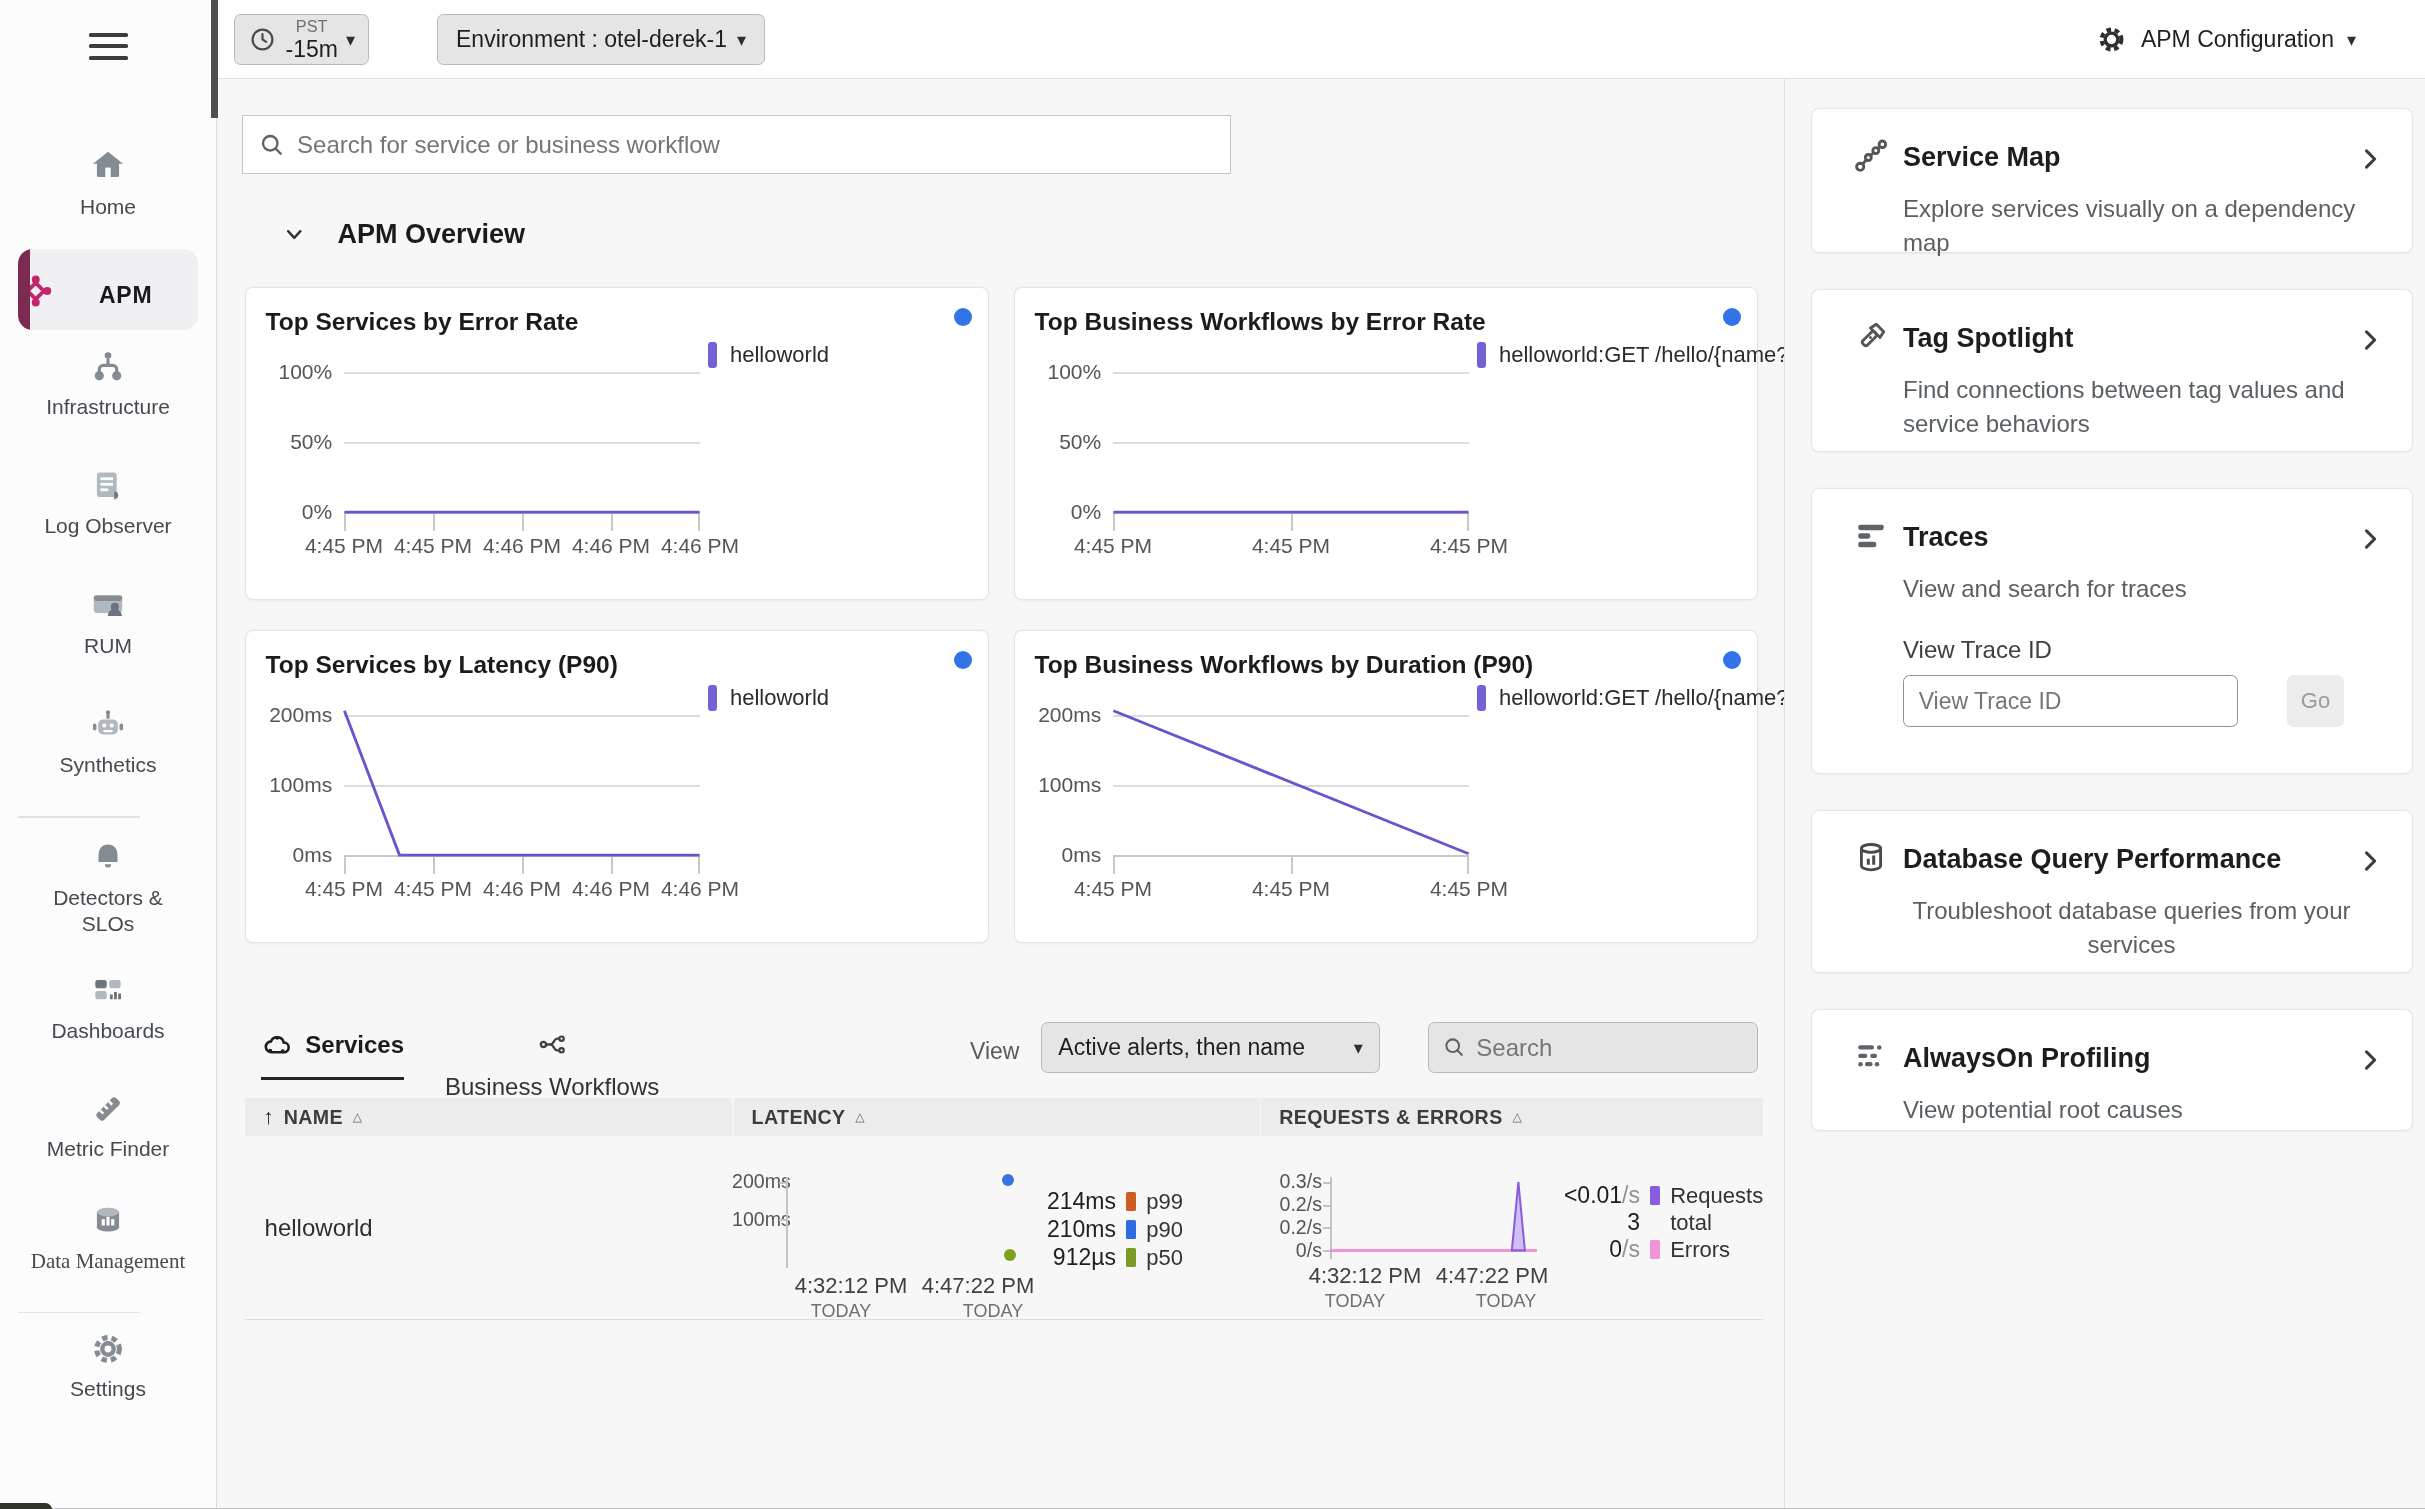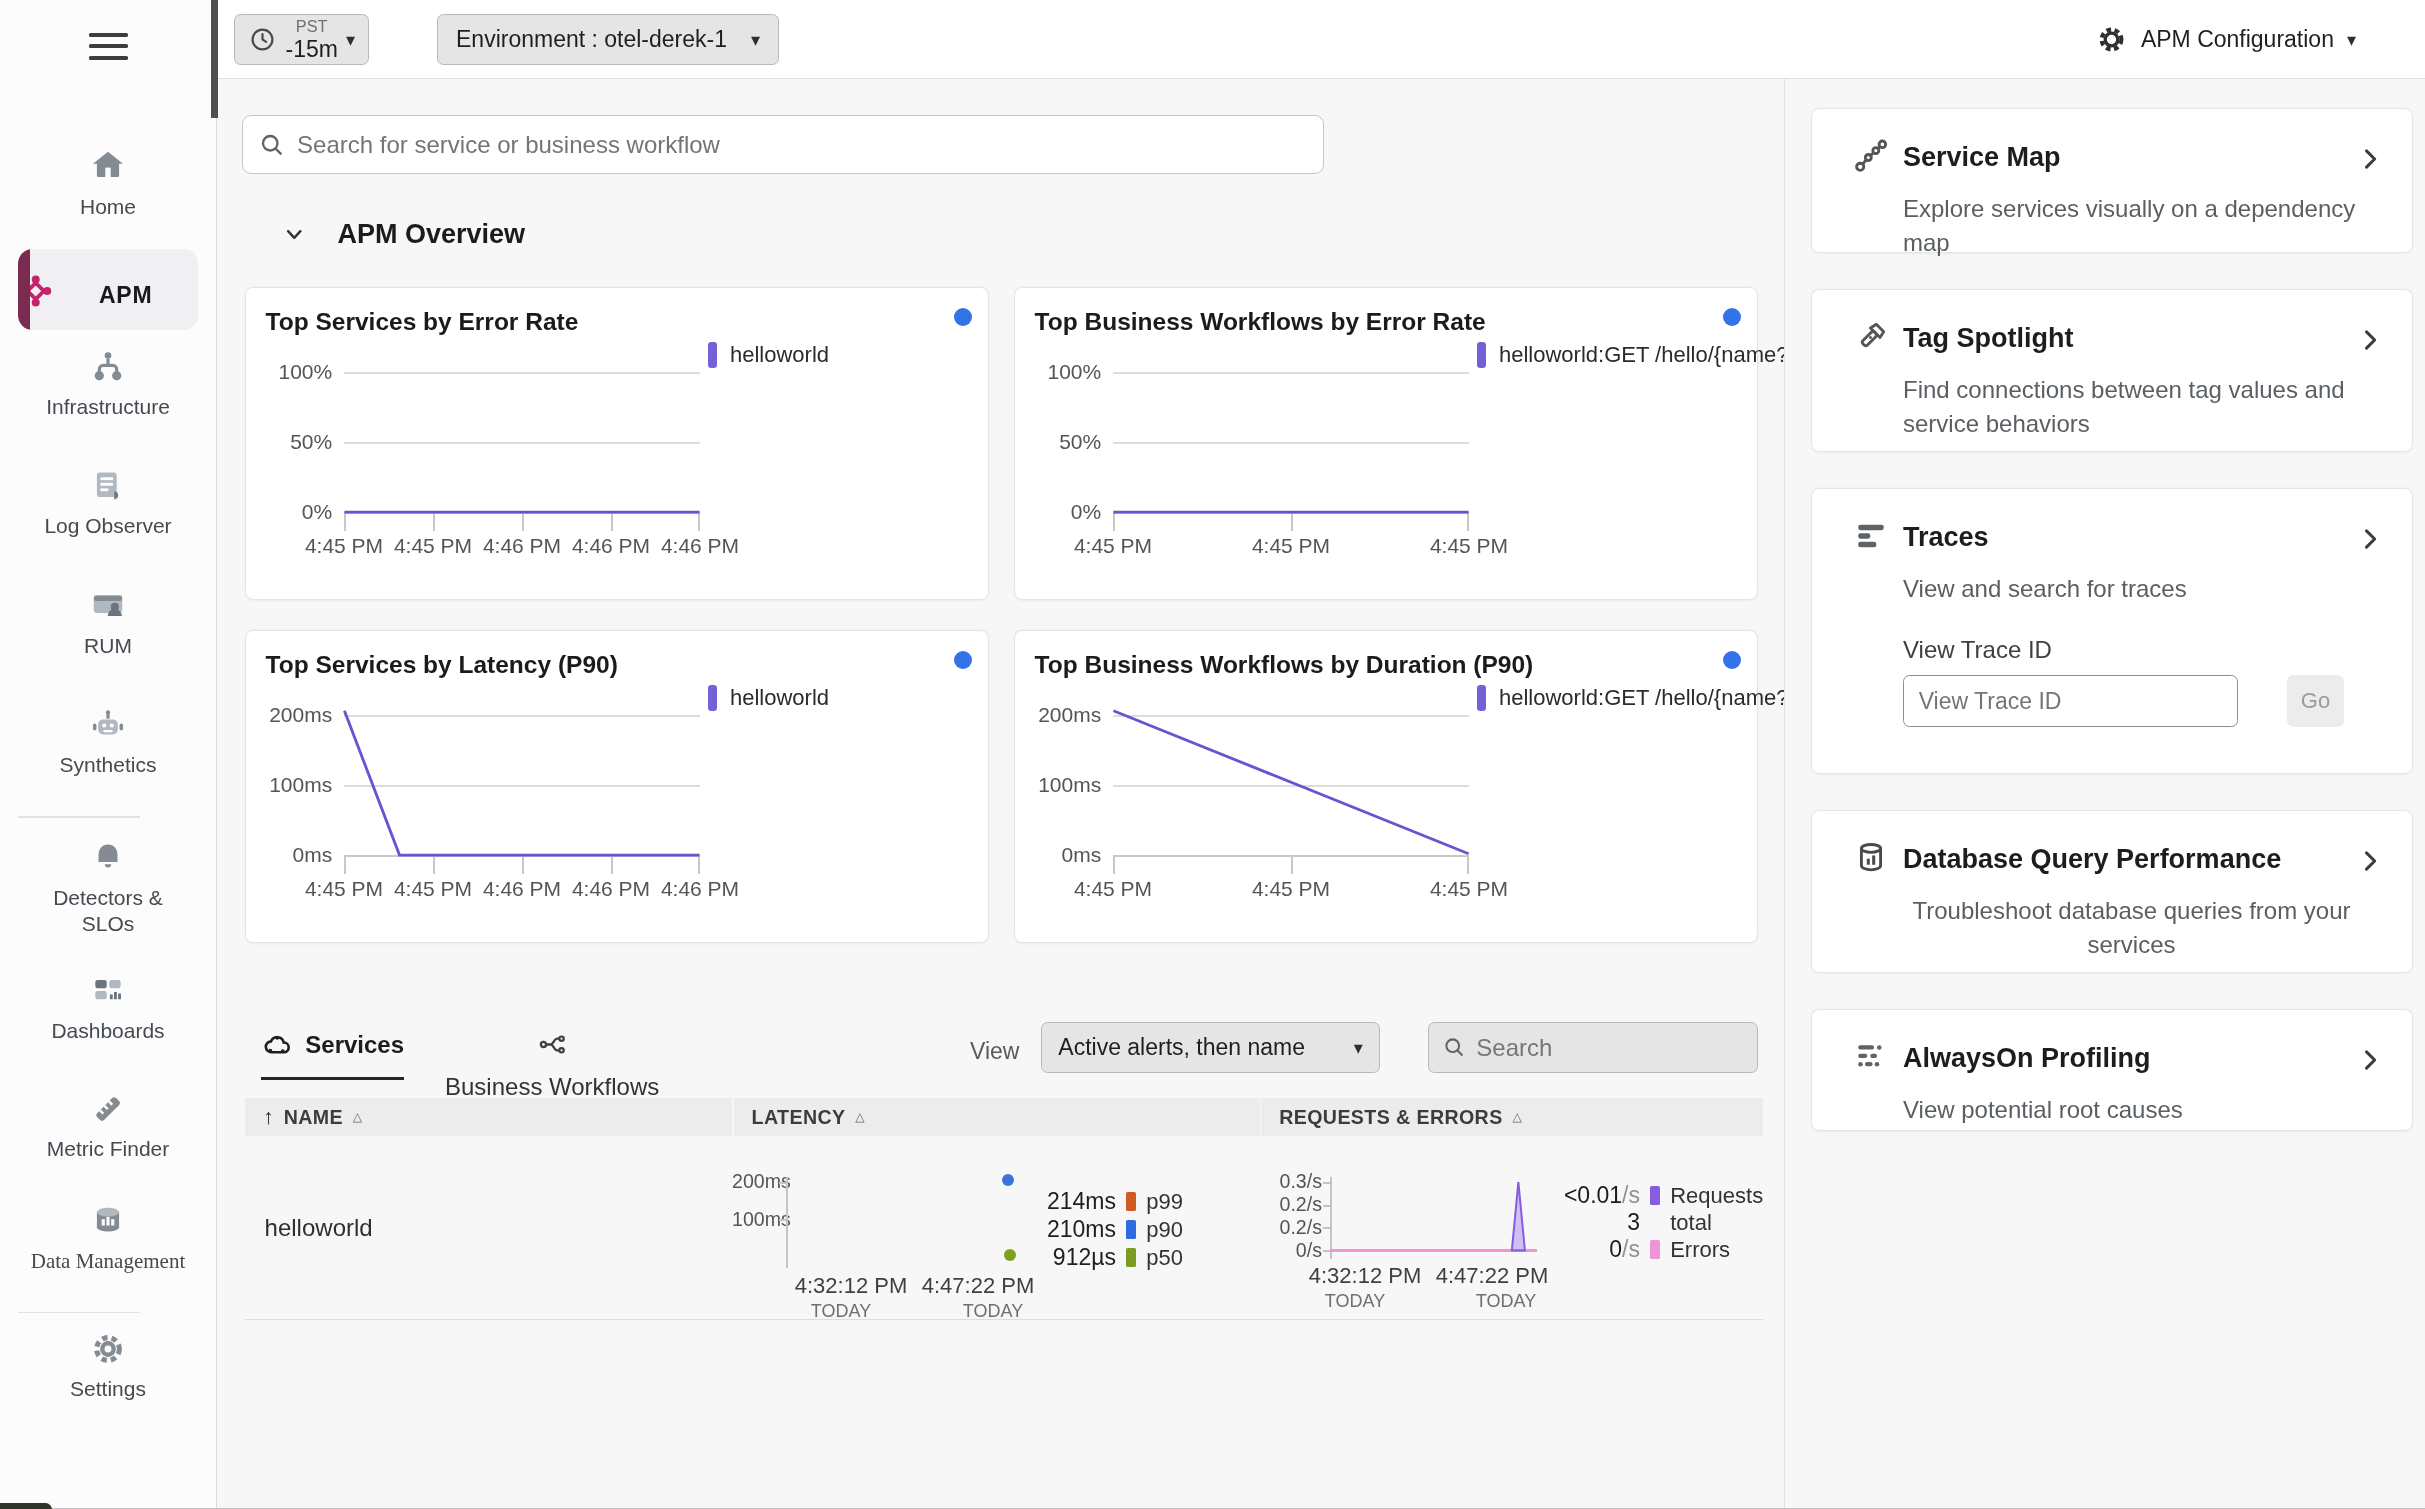--- a/index.html
+++ b/index.html
@@ -22,29 +22,29 @@
   .bottom-line { position:absolute; left:0; right:0; bottom:0; height:2.4px; background:#c2c2c2; }
   .bottom-corner { position:absolute; left:0; bottom:0; width:52px; height:7.3px; background:#2f332a; border-top-right-radius:6.5px; z-index:5; }
 
   
   .topbar { position:absolute; left:218px; top:0; right:0; height:79px; background:#ffffff; border-bottom:0.8px solid #e0e0e0; }
   .btn { background:#e5e5e5; border:0.8px solid #b9b9b9; border-radius:6.5px; height:51px; display:flex; align-items:center; cursor:pointer; }
   .time-btn { position:absolute; left:16.3px; top:14px; padding:0 13px; gap:8.2px; }
   .time-col { display:flex; flex-direction:column; align-items:center; line-height:1; }
   .time-tz { font-size:16.3px; color:#707070; margin-bottom:3.3px; }
   .time-range { font-size:23px; color:#1f1f1f; }
-  .env-btn { position:absolute; left:219px; top:14px; padding:0 18px; gap:24px; font-size:23px; color:#1f1f1f; }
+  .env-btn { position:absolute; left:219px; top:14px; padding:0 18px; gap:10px; font-size:23px; color:#1f1f1f; }
   .caret { font-size:18px; color:#2f2f2f; line-height:1; }
   .config { position:absolute; right:70px; top:0; height:79px; display:flex; align-items:center; gap:13px; cursor:pointer; }
   .config-label { font-size:23px; color:#1f1f1f; }
 
   
   .main { position:absolute; left:218px; top:79px; width:1566px; bottom:0; background:#f7f7f7; }
-  .searchbar { position:absolute; left:24px; top:36px; width:1082px; height:59px; background:#fff;
-               border:0.8px solid #c6c6c6; border-radius:9px; display:flex; align-items:center; padding:0 14.7px; gap:11.4px; }
+  .searchbar { position:absolute; left:24px; top:36px; width:989px; height:59px; background:#fff;
+               border:0.8px solid #c6c6c6; border-radius:0; display:flex; align-items:center; padding:0 14.7px; gap:11.4px; }
   .searchbar input, .mini-search input { border:none; outline:none; flex:1; font-size:24px; color:#333;
                font-family:"Liberation Sans",sans-serif; background:transparent; }
   .searchbar input::placeholder { color:#757575; }
   .section-head { position:absolute; left:64px; top:137px; height:36px; display:flex; align-items:center; gap:31px; cursor:pointer; }
   .section-title { font-size:27px; font-weight:bold; color:#1b1b1b; }
 
   .charts-grid { position:absolute; left:27px; top:208px; width:1514px; display:grid;
                  grid-template-columns:744px 744px; column-gap:25px; row-gap:30px; }
   .chart-card { position:relative; width:744px; height:313px; background:#fff; border:0.8px solid #e4e4e4;
                 border-radius:8.2px; box-shadow:0 0.8px 2.4px rgba(0,0,0,0.05); }

